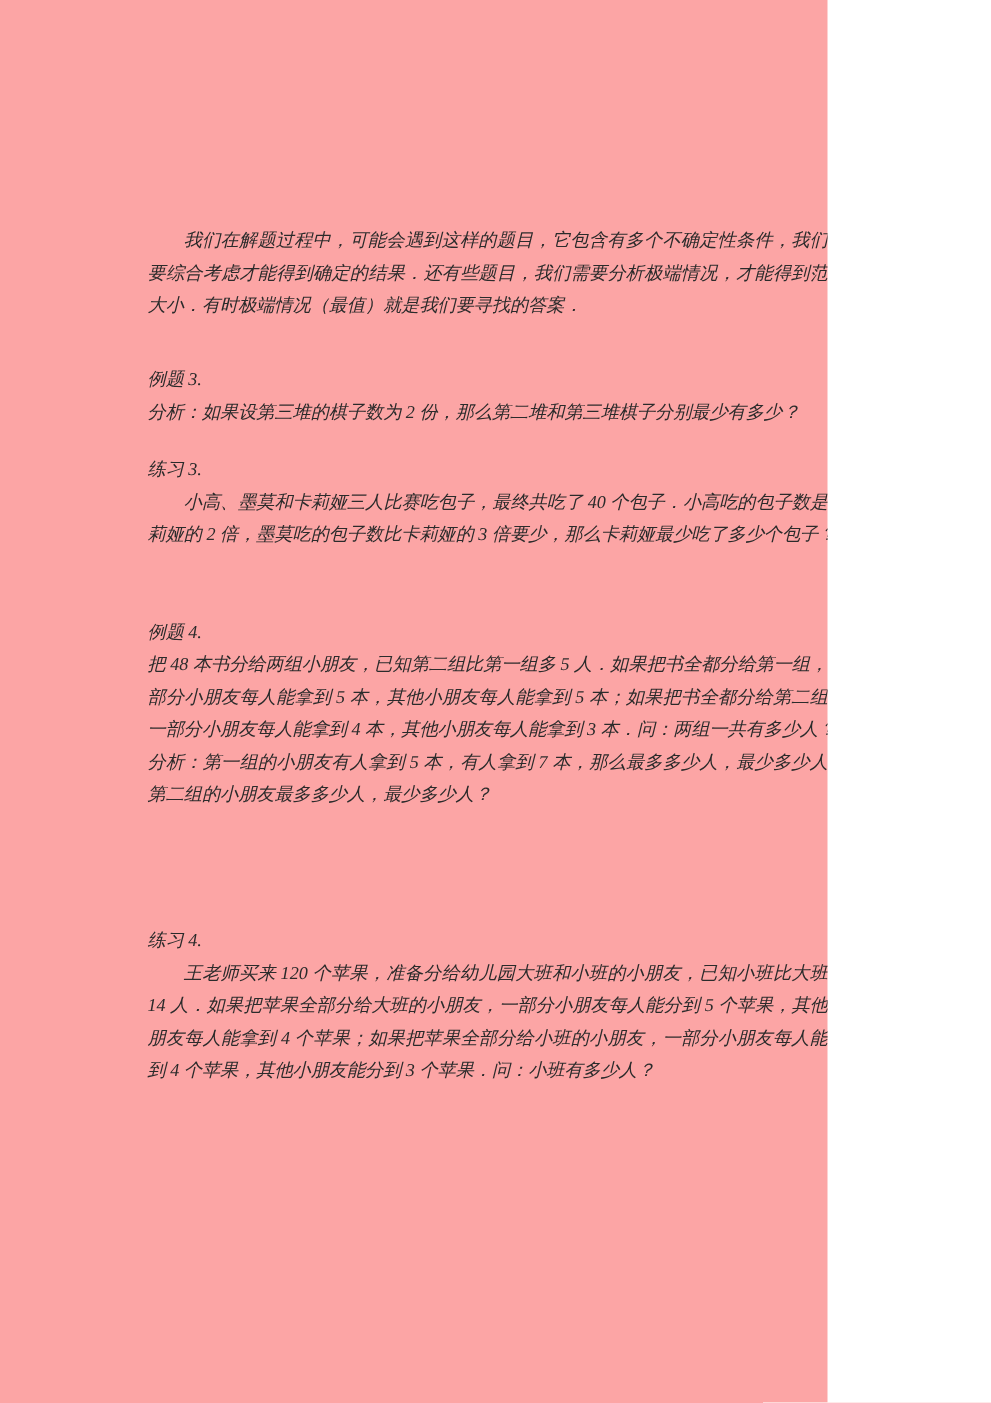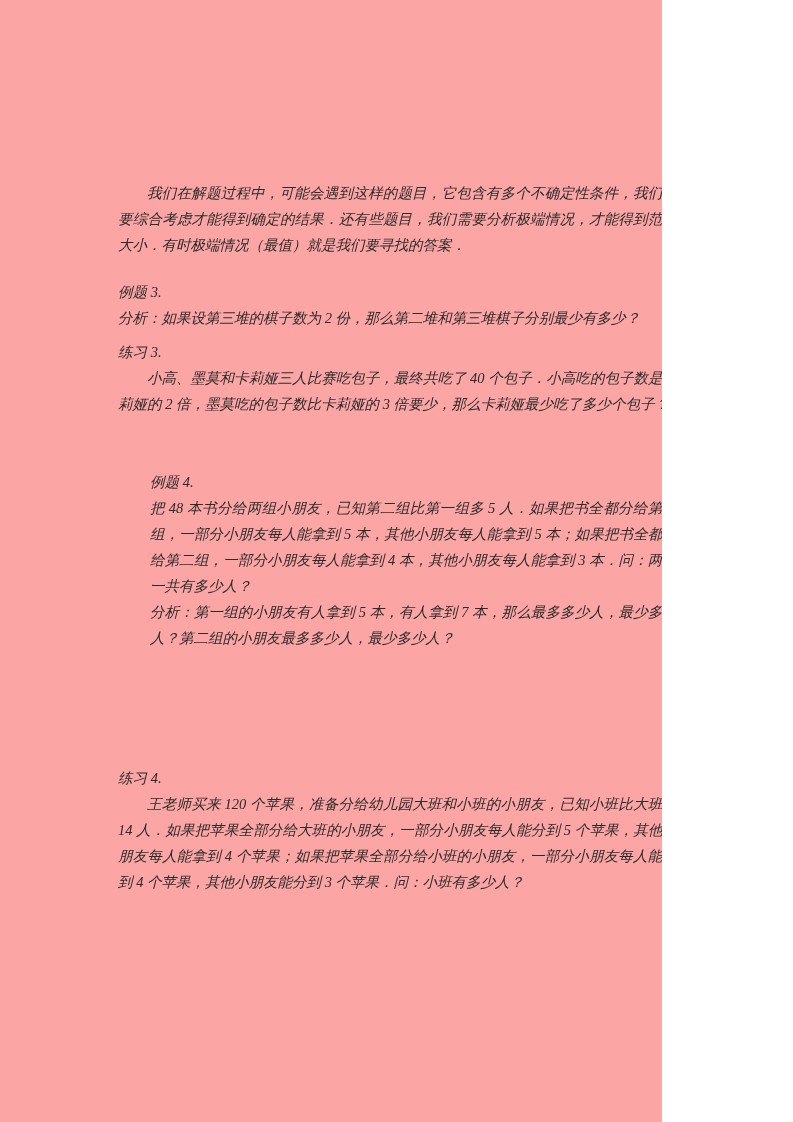--- a/index.html
+++ b/index.html
@@ -32,24 +32,24 @@
   .indent {
     text-indent: 2em;
   }
   .heading {
     margin: 0;
     font-weight: normal;
     font-size: 14.5px;
     line-height: 26px;
     text-align: left;
   }
-  .sec-example-3 { margin-top: 21px; }
-  .sec-exercise-3 { margin-top: 8px; }
-  .sec-example-4 { margin-top: 52px; margin-left: 32px; }
-  .sec-exercise-4 { margin-top: 114px; }
+  .sec-example-3 { margin-top: 33px; }
+  .sec-exercise-3 { margin-top: 20px; }
+  .sec-example-4 { margin-top: 52px; }
+  .sec-exercise-4 { margin-top: 91px; }
 </style>
 </head>
 <body>
 
 <div class="page">
   <div class="content">
 
     <p class="indent">我们在解题过程中，可能会遇到这样的题目，它包含有多个不确定性条件，我们需要综合考虑才能得到确定的结果．还有些题目，我们需要分析极端情况，才能得到范围大小．有时极端情况（最值）就是我们要寻找的答案．</p>
 
     <div class="sec sec-example-3">

